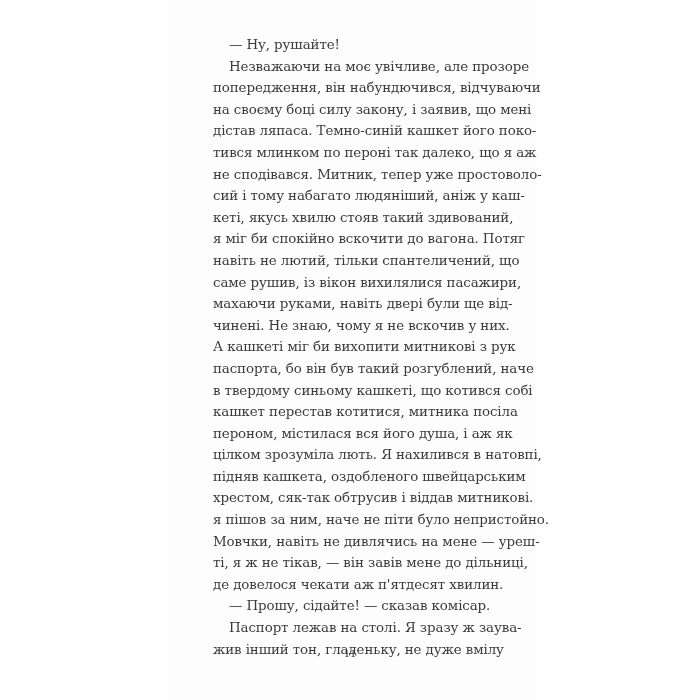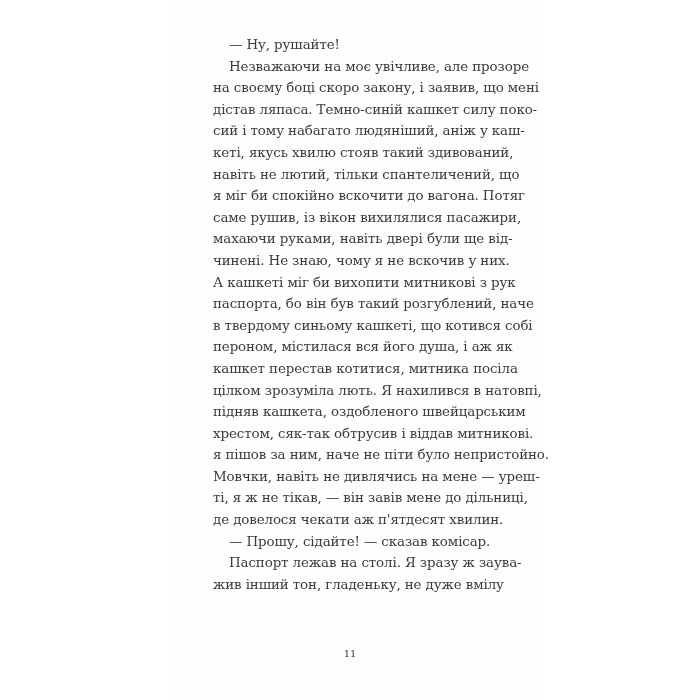--- a/index.html
+++ b/index.html
@@ -62,34 +62,37 @@
   </style>
 </head>
 <body>
 
 <div class="canvas">
   <div class="page"></div>
 
   <div class="text-block" id="text-block">
       <span class="line indent last">— Ну, рушайте!</span>
       <span class="line indent">Незважаючи на моє увічливе, але прозоре</span>
-      <span class="line">на своєму боці скоро закону, і заявив, що мені</span>
-      <span class="line">дістав ляпаса. Темно-синій кашкет силу поко-</span>
+      <span class="line">попередження, він набундючився, відчуваючи</span>
+      <span class="line">на своєму боці силу закону, і заявив, що мені</span>
+      <span class="line">дістав ляпаса. Темно-синій кашкет його поко-</span>
+      <span class="line">тився млинком по пероні так далеко, що я аж</span>
+      <span class="line">не сподівався. Митник, тепер уже простоволо-</span>
       <span class="line">сий і тому набагато людяніший, аніж у каш-</span>
       <span class="line">кеті, якусь хвилю стояв такий здивований,</span>
+      <span class="line">я міг би спокійно вскочити до вагона. Потяг</span>
       <span class="line">навіть не лютий, тільки спантеличений, що</span>
-      <span class="line">я міг би спокійно вскочити до вагона. Потяг</span>
       <span class="line">саме рушив, із вікон вихилялися пасажири,</span>
       <span class="line">махаючи руками, навіть двері були ще від-</span>
       <span class="line">чинені. Не знаю, чому я не вскочив у них.</span>
       <span class="line">А кашкеті міг би вихопити митникові з рук</span>
       <span class="line">паспорта, бо він був такий розгублений, наче</span>
       <span class="line">в твердому синьому кашкеті, що котився собі</span>
+      <span class="line">кашкет перестав котитися, митника посіла</span>
       <span class="line">пероном, містилася вся його душа, і аж як</span>
-      <span class="line">кашкет перестав котитися, митника посіла</span>
       <span class="line">цілком зрозуміла лють. Я нахилився в натовпі,</span>
       <span class="line">підняв кашкета, оздобленого швейцарським</span>
       <span class="line">хрестом, сяк-так обтрусив і віддав митникові.</span>
       <span class="line">я пішов за ним, наче не піти було непристойно.</span>
       <span class="line">Мовчки, навіть не дивлячись на мене — уреш-</span>
       <span class="line">ті, я ж не тікав, — він завів мене до дільниці,</span>
       <span class="line last">де довелося чекати аж п'ятдесят хвилин.</span>
       <span class="line indent last">— Прошу, сідайте! — сказав комісар.</span>
       <span class="line indent">Паспорт лежав на столі. Я зразу ж заува-</span>
       <span class="line">жив інший тон, гладеньку, не дуже вмілу</span>

